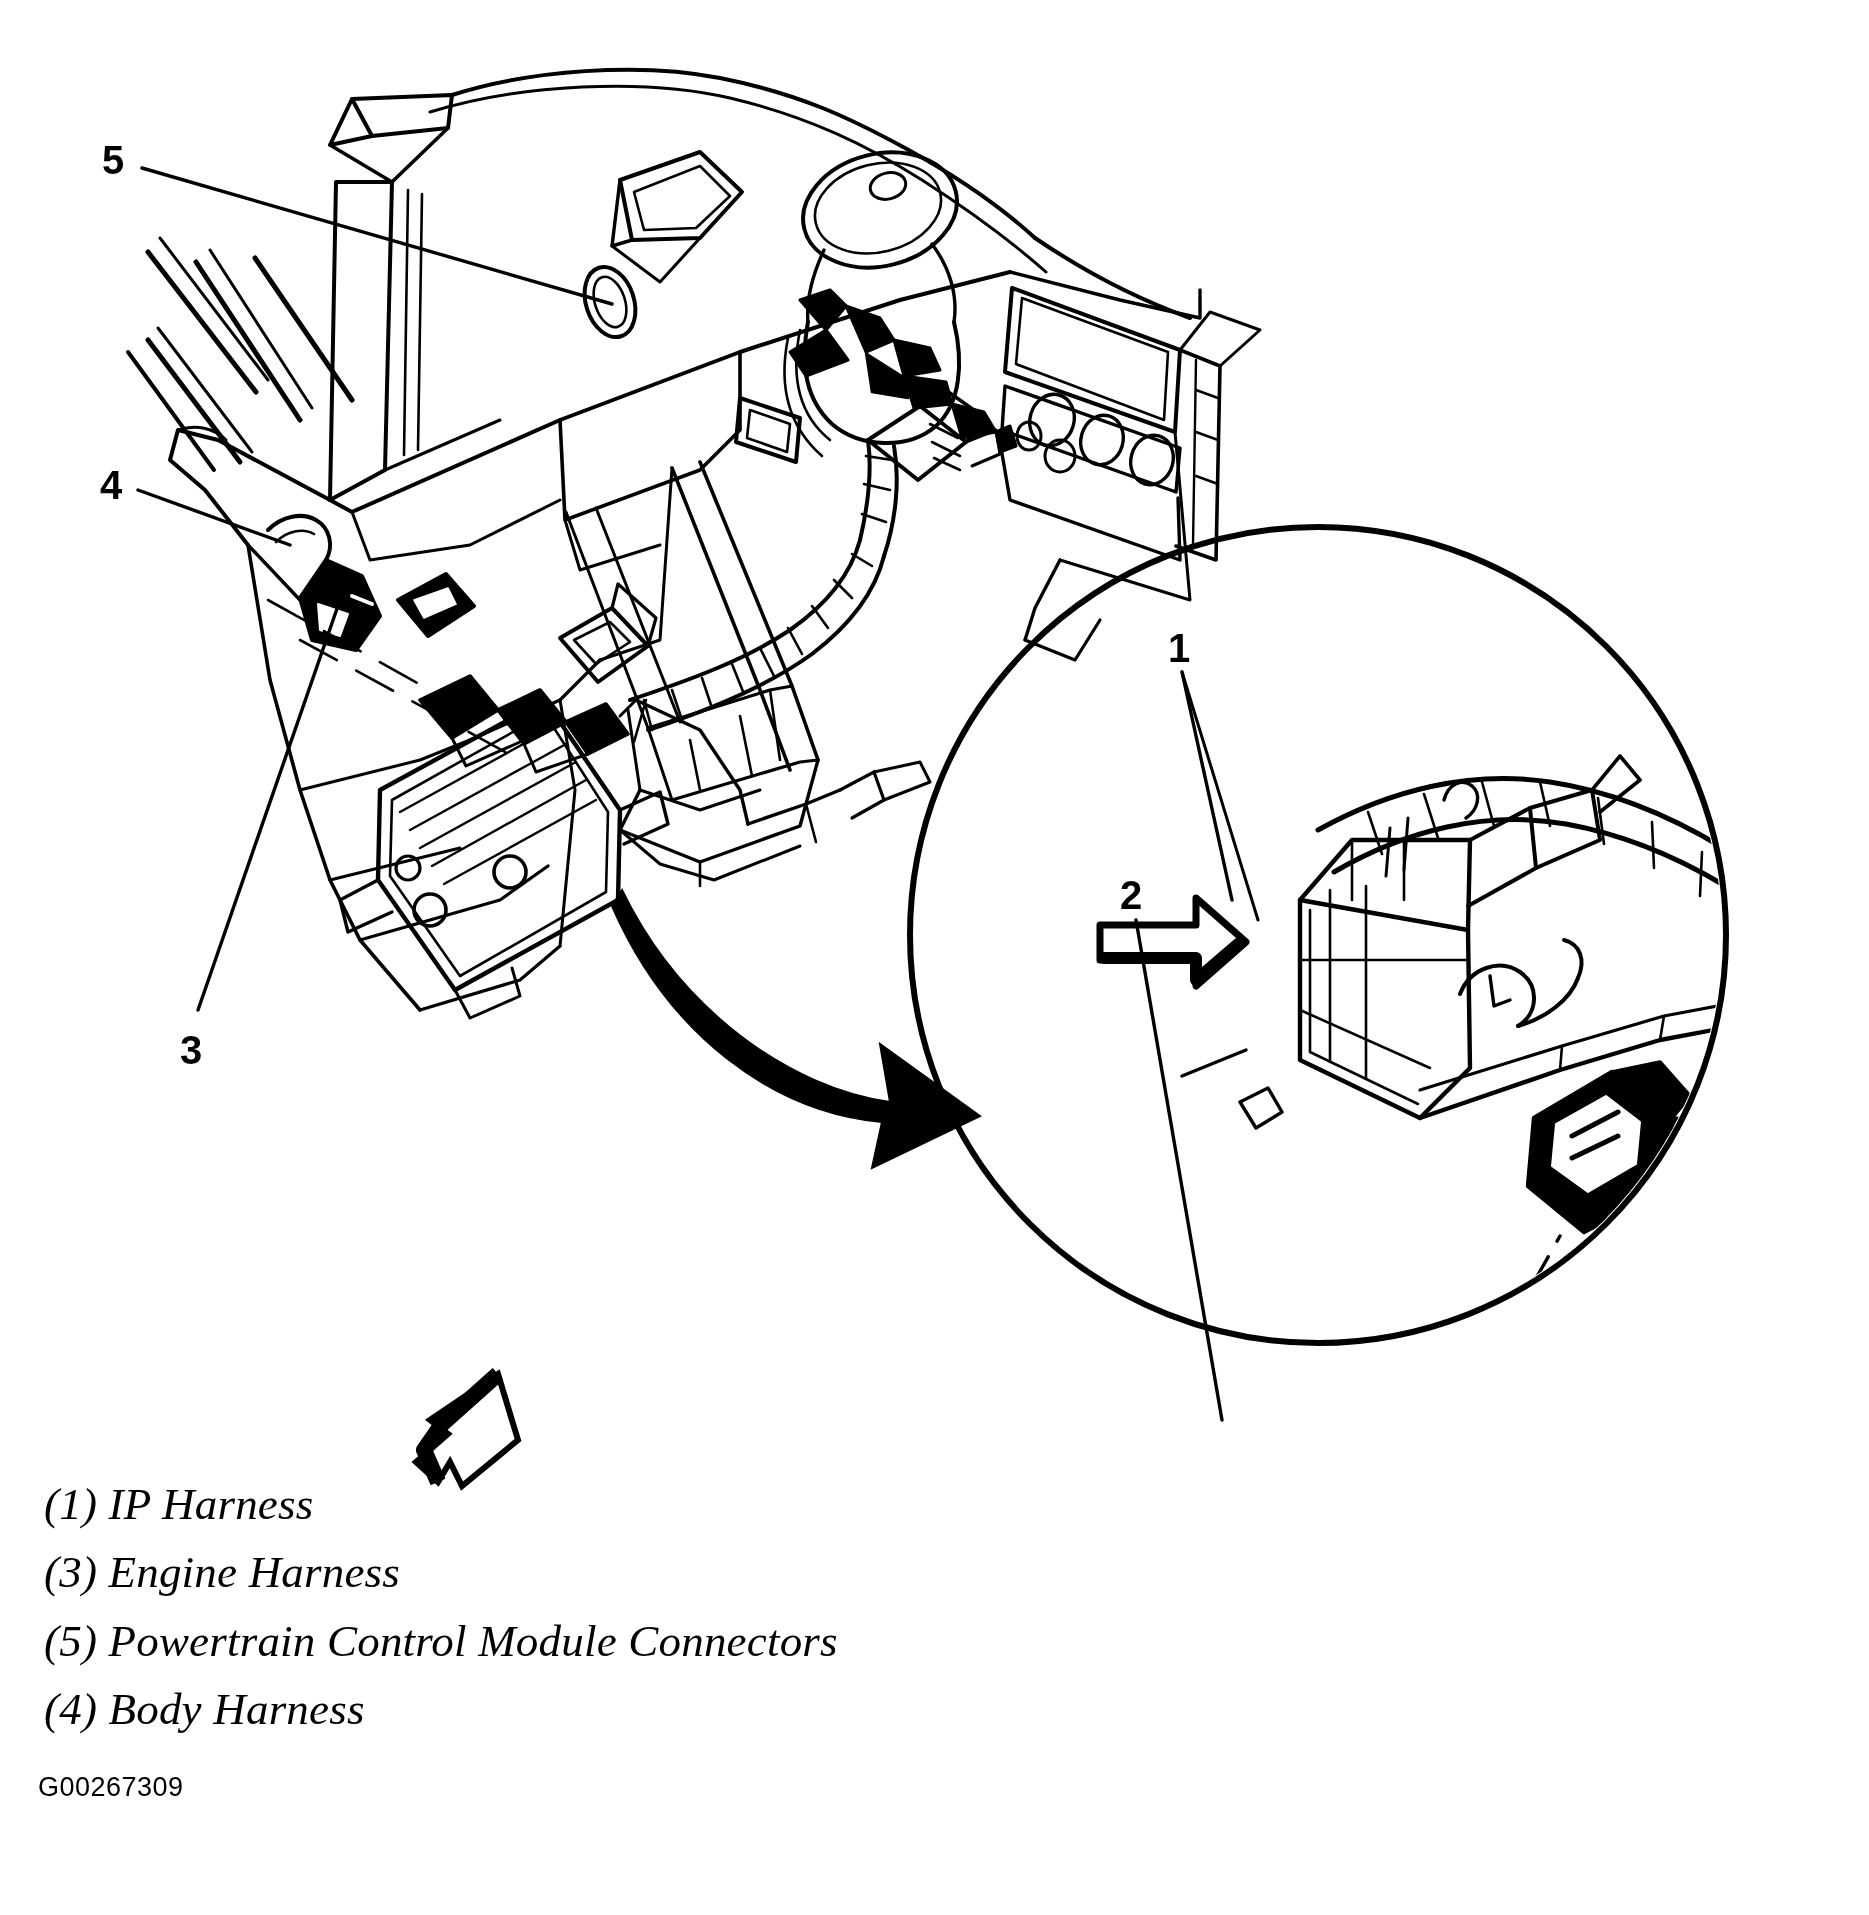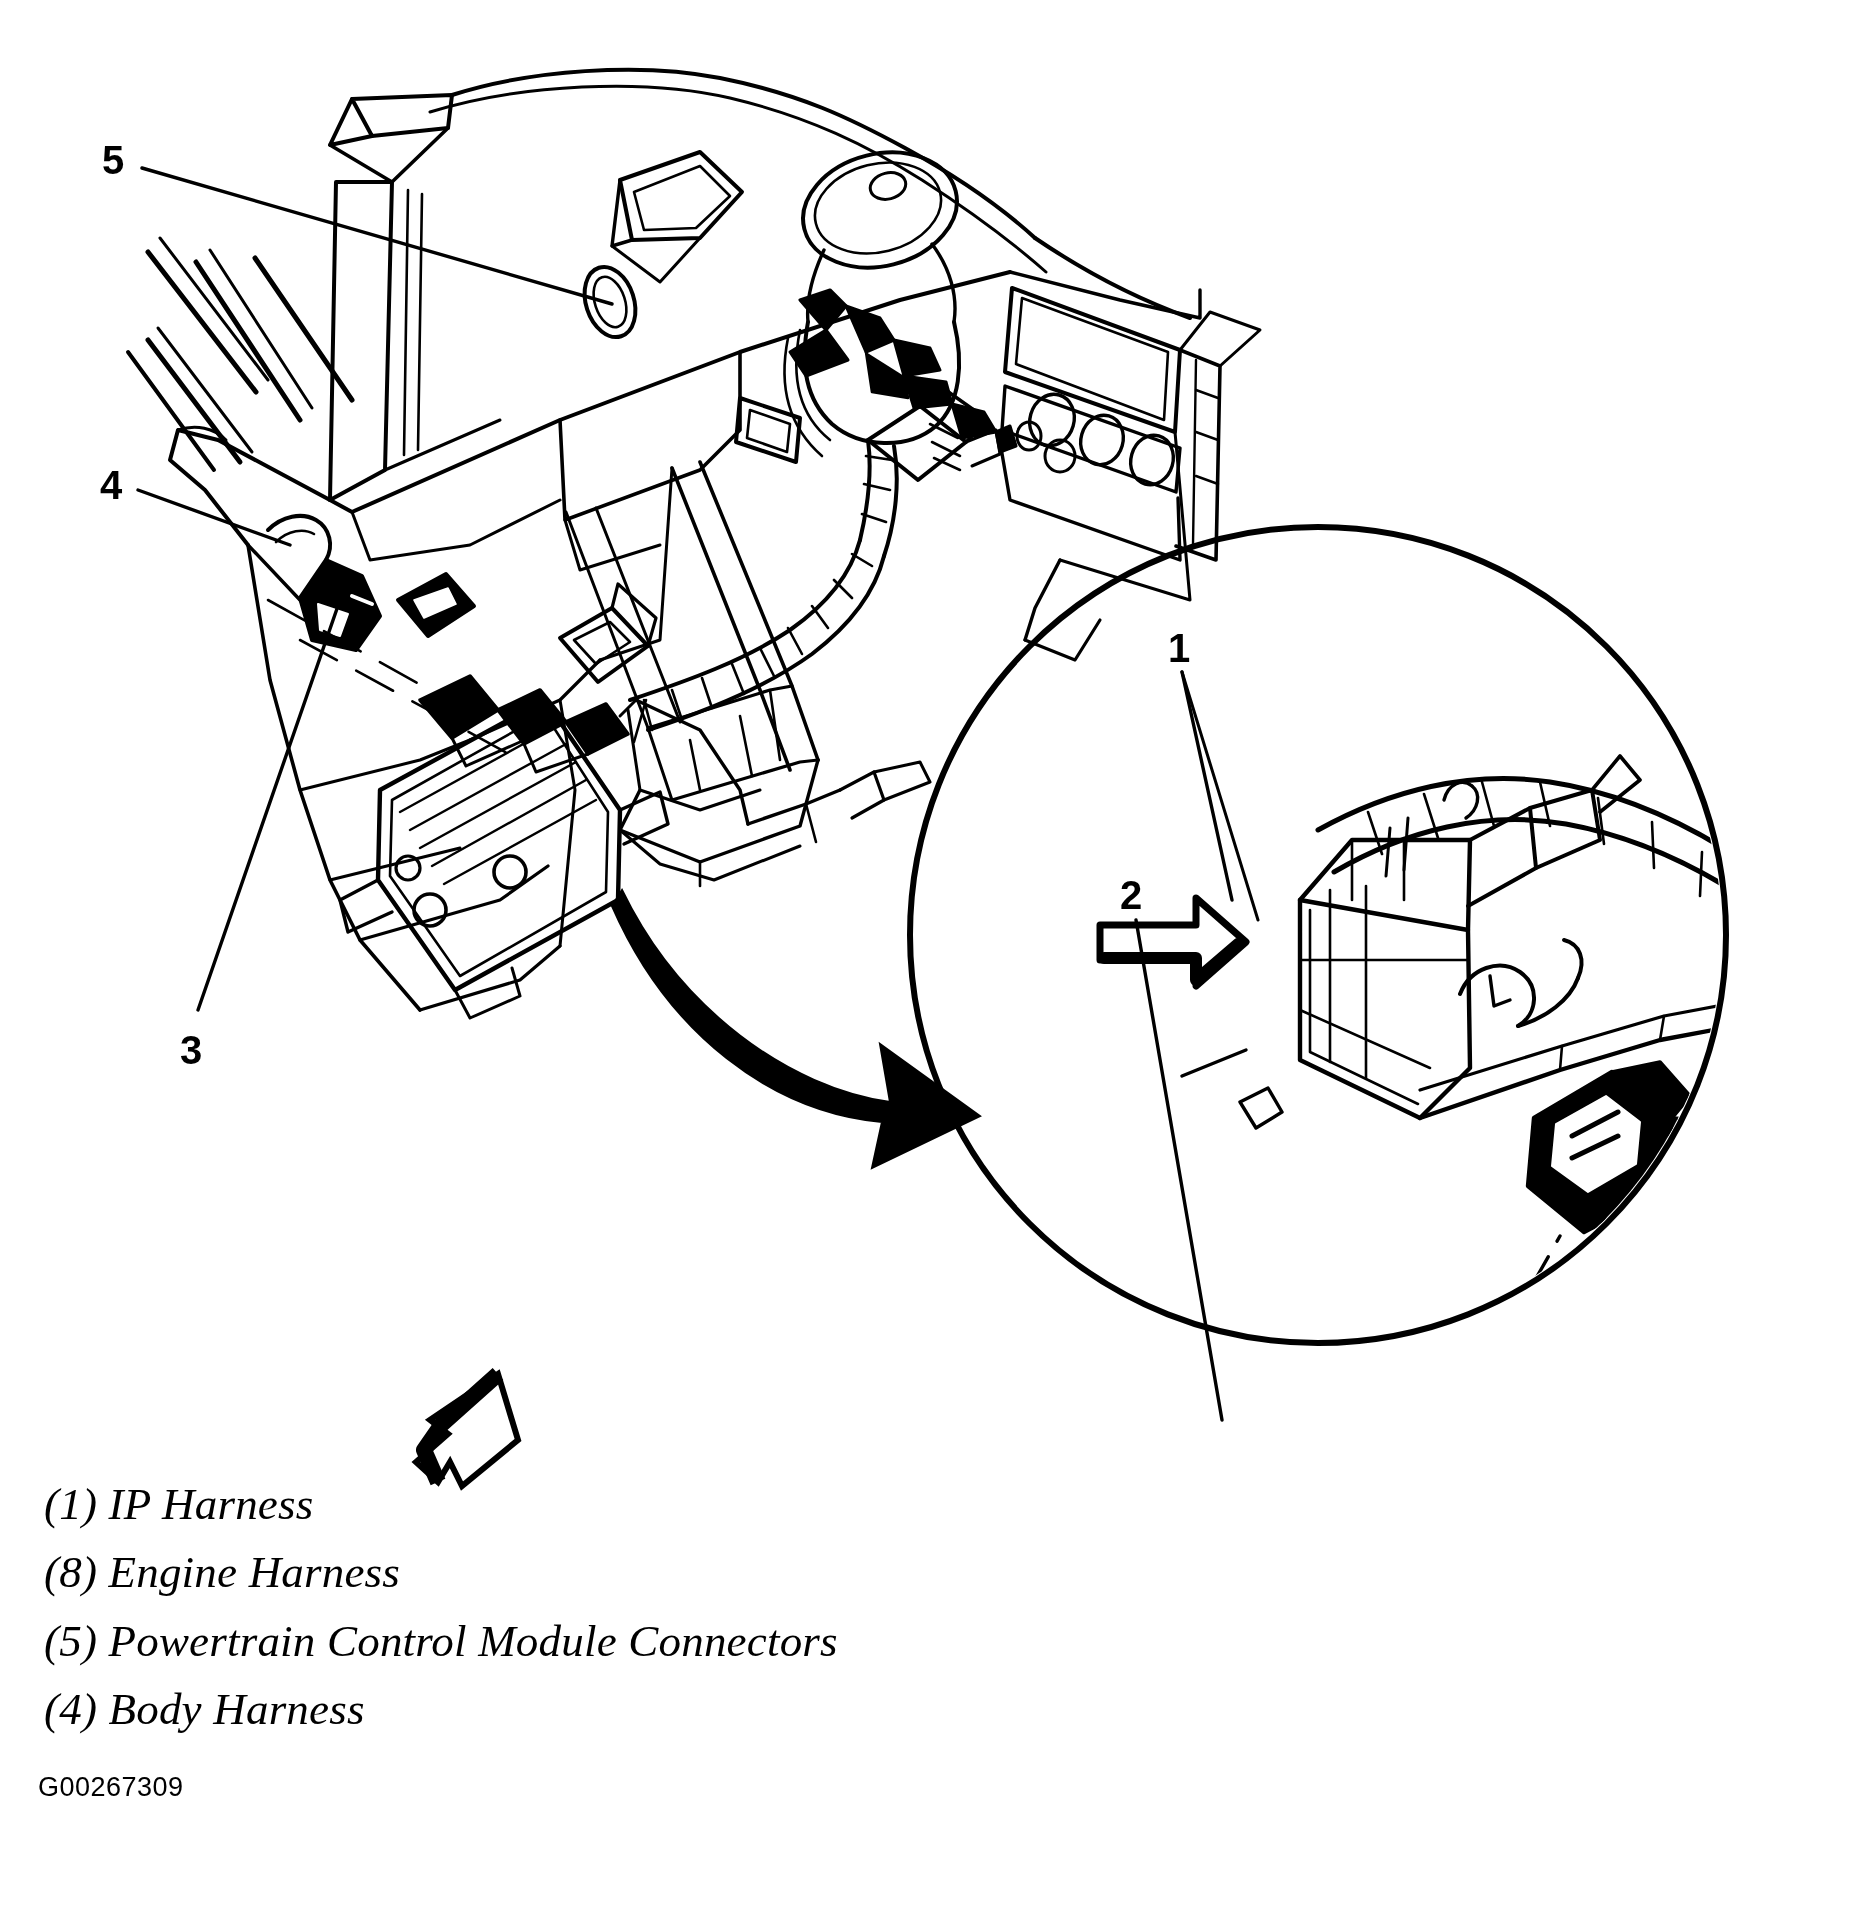--- a/index.html
+++ b/index.html
@@ -365,20 +365,20 @@
   </svg>
 
   <div class="callout-num" style="left:102px; top:140px;">5</div>
   <div class="callout-num" style="left:100px; top:465px;">4</div>
   <div class="callout-num" style="left:180px; top:1030px;">3</div>
   <div class="callout-num" style="left:1168px; top:628px;">1</div>
   <div class="callout-num" style="left:1120px; top:875px;">2</div>
 
   <div class="legend">
     <div class="legend-item">(1) IP Harness</div>
-    <div class="legend-item">(8) Engine Harness</div>
+    <div class="legend-item">(3) Engine Harness</div>
     <div class="legend-item">(5) Powertrain Control Module Connectors</div>
     <div class="legend-item">(4) Body Harness</div>
   </div>
 
   <div class="figure-id">G00267309</div>
 
 </div>
 
 </body></html>

